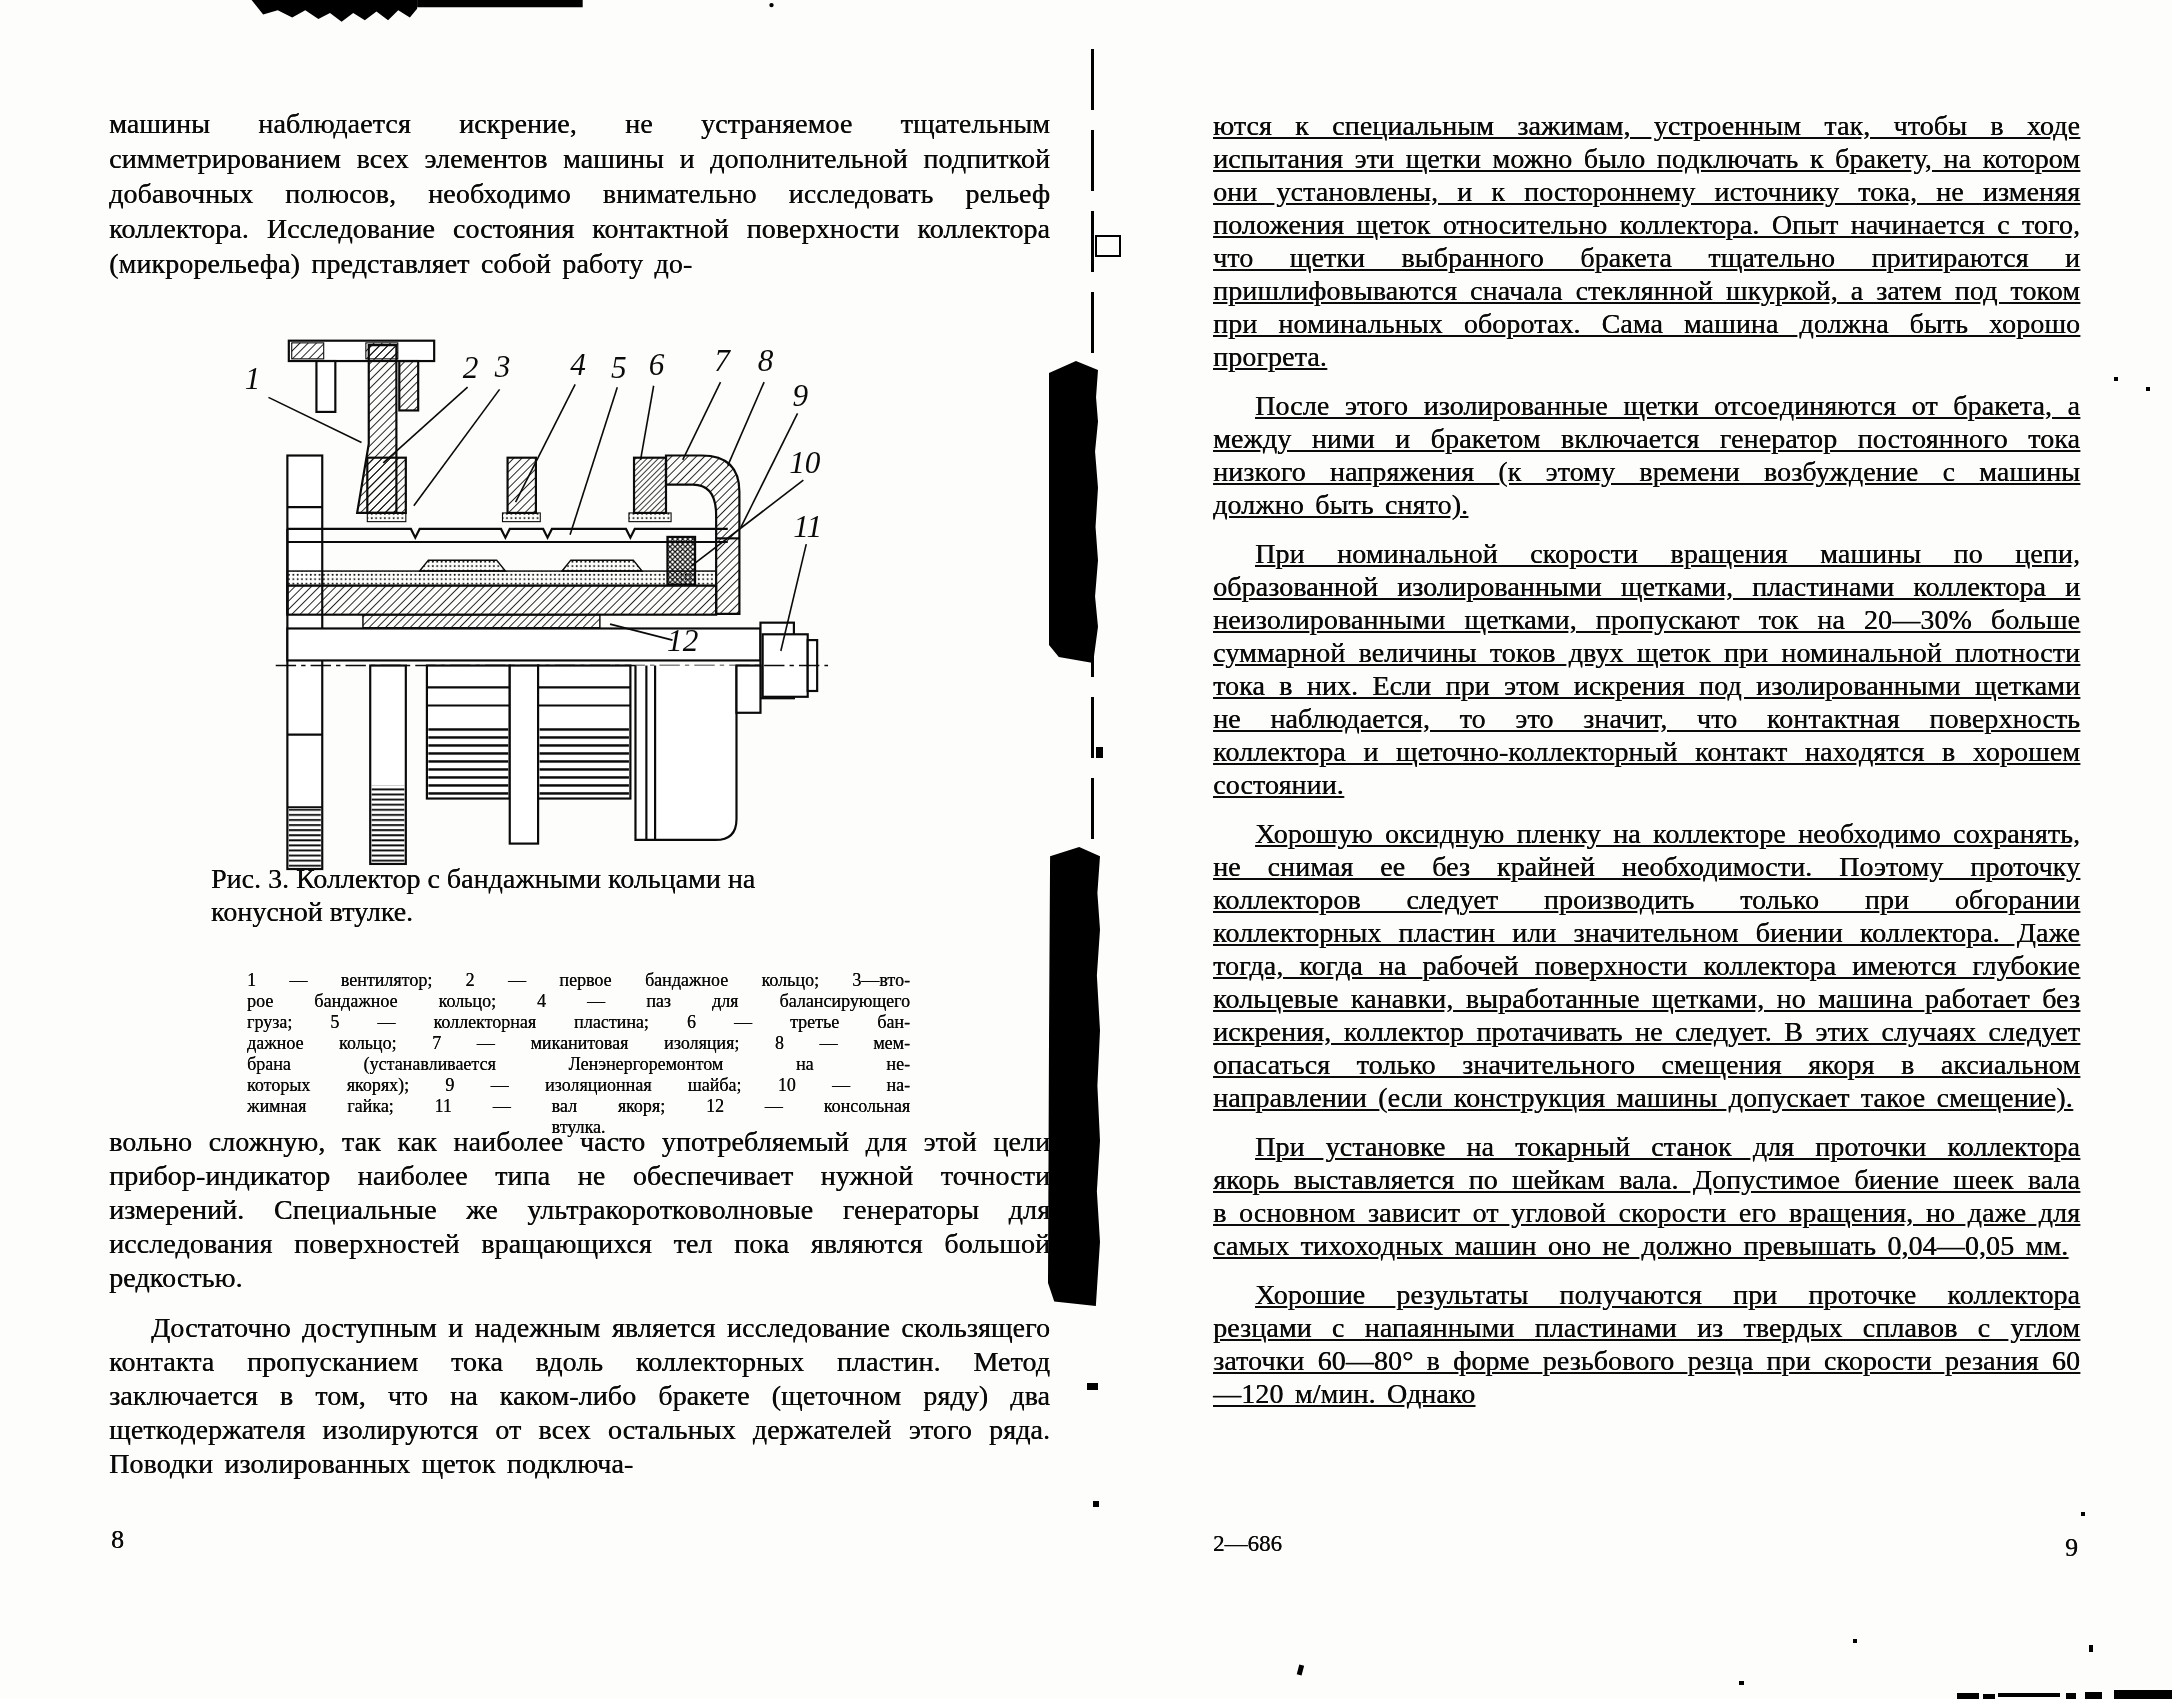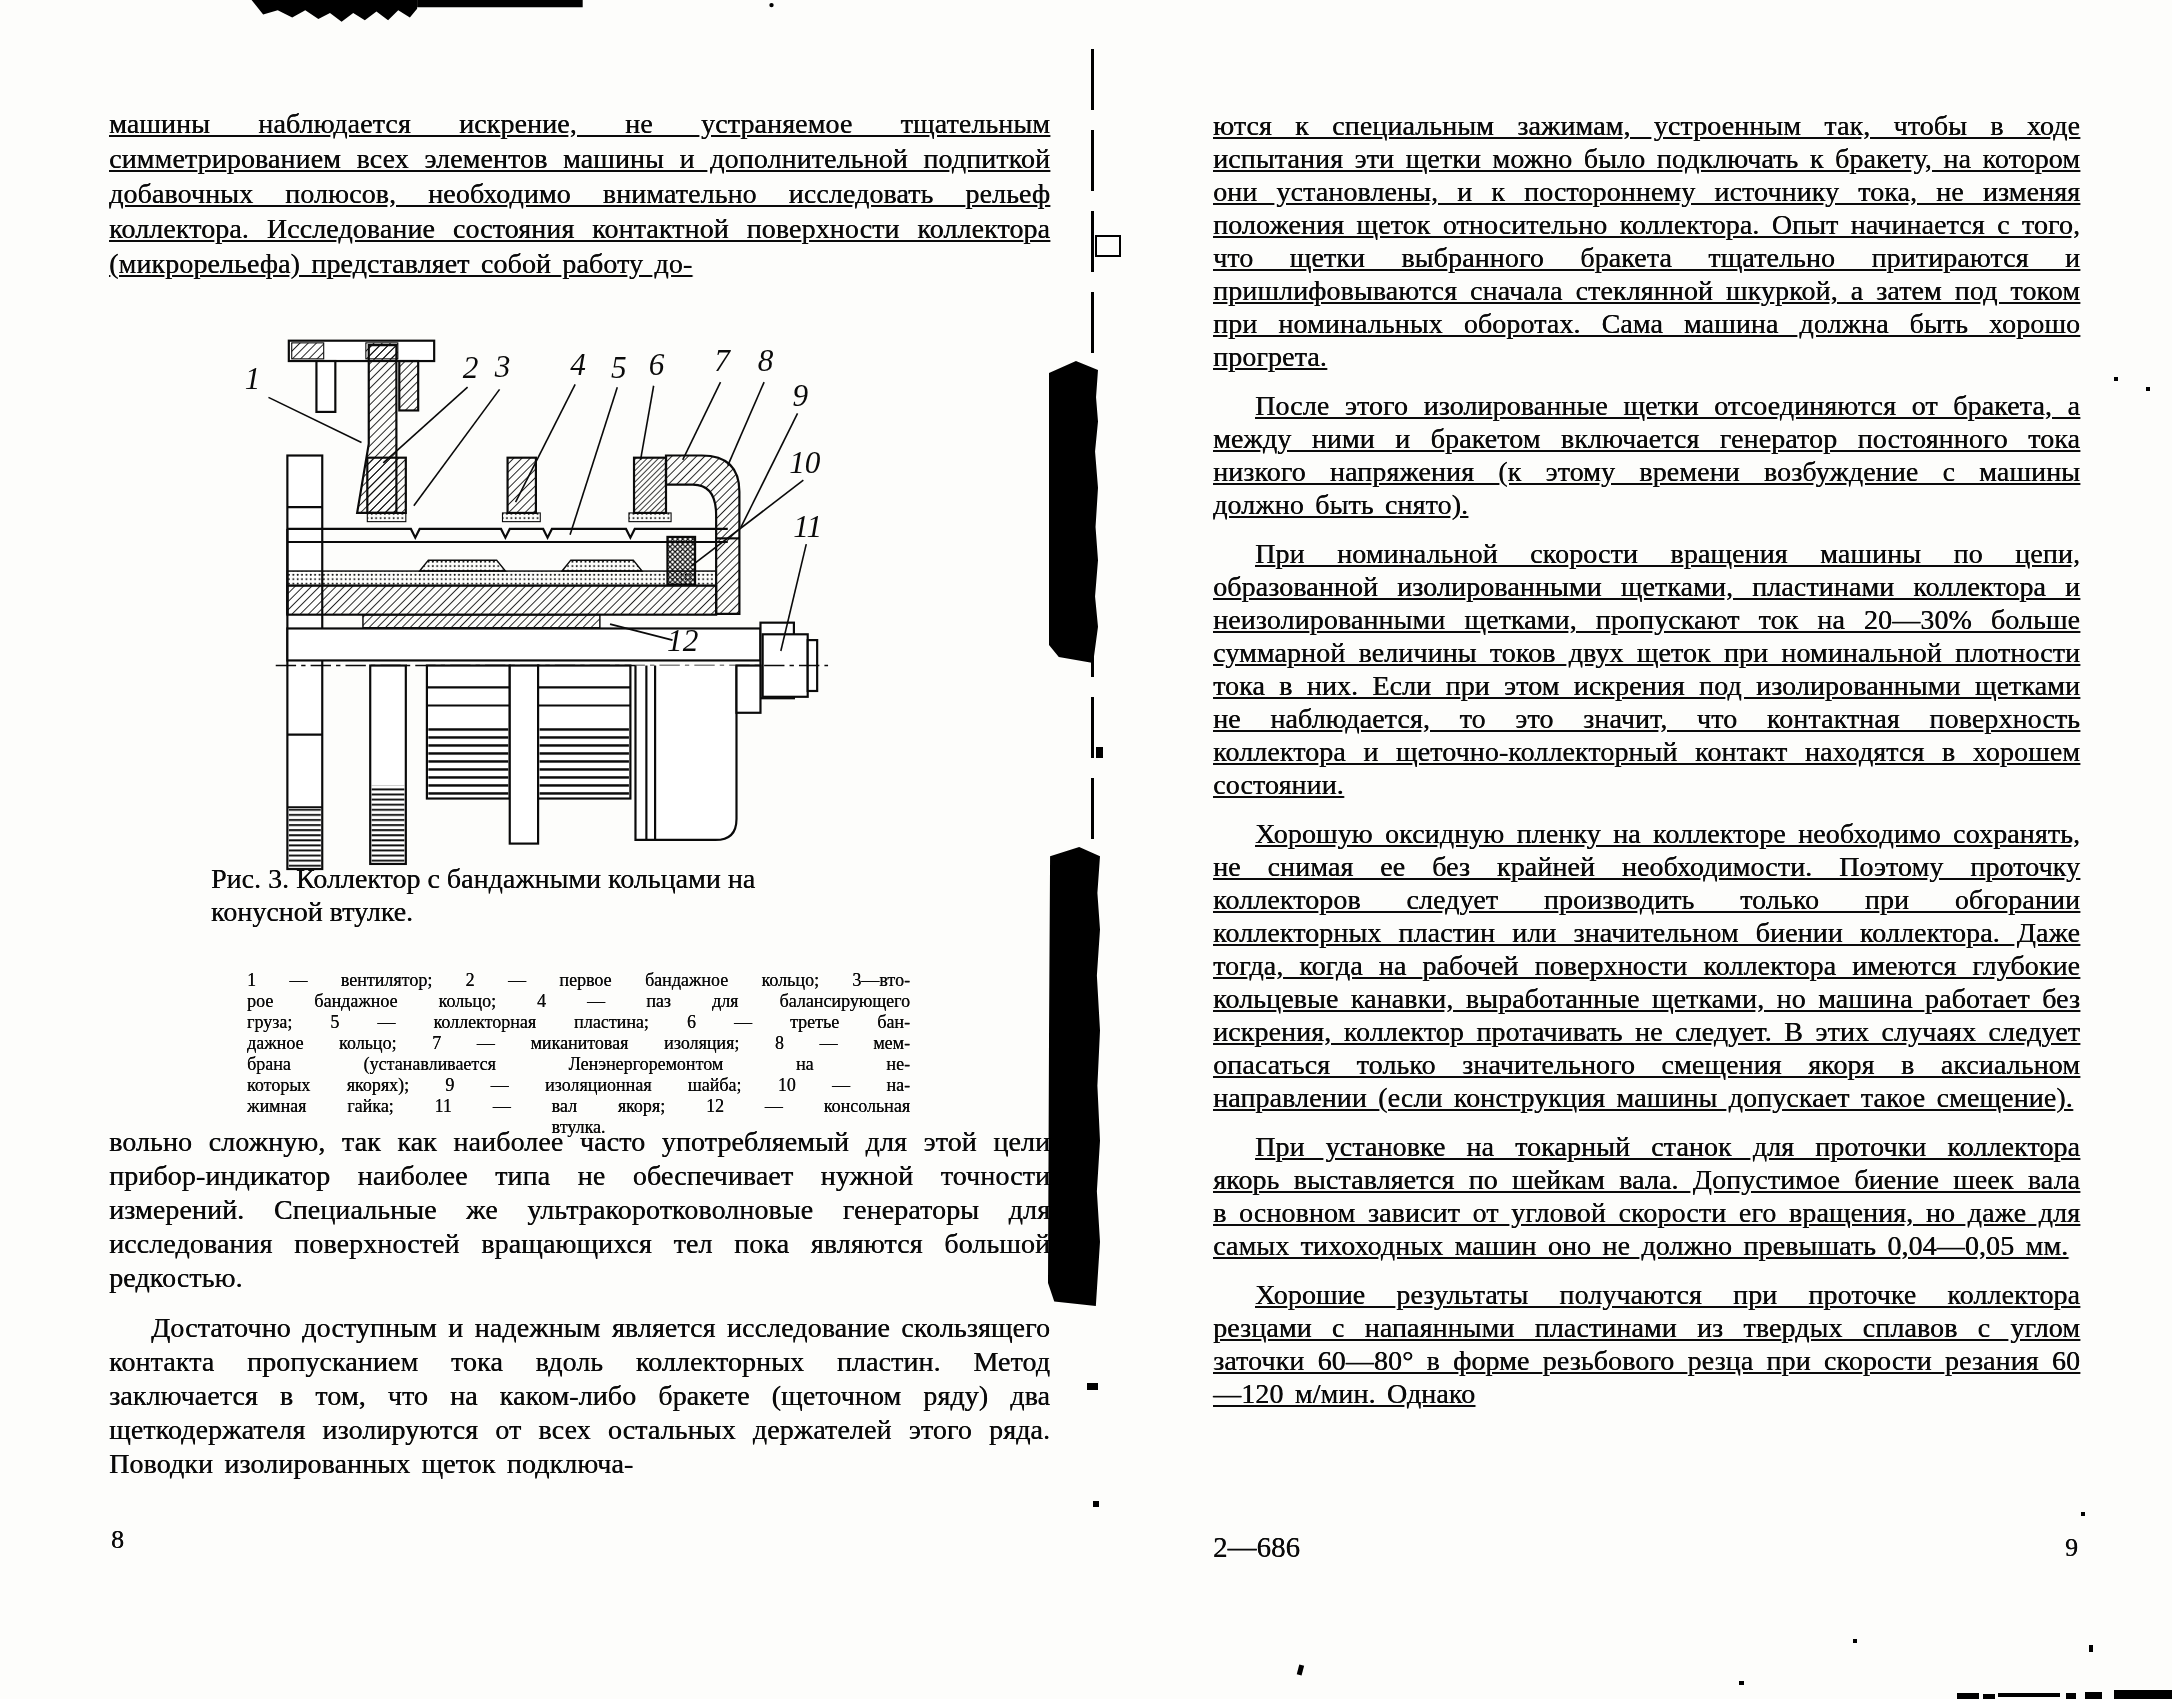--- a/index.html
+++ b/index.html
@@ -19,41 +19,41 @@
     position:absolute;left:211px;top:862px;width:662px;text-align:left;
     font-size:28px;line-height:33px;text-shadow:0.3px 0 0 currentColor;
   }
   .fig-legend{
     position:absolute;left:247px;top:925px;width:663px;
     font-size:18px;line-height:21px;word-spacing:0.08em;text-shadow:0.2px 0 0 currentColor;margin-top:45px;
   }
   .fig-legend .lg{text-align:justify;text-align-last:justify;}
   .fig-legend .lg.last{text-align-last:center;}
   .pgnum{position:absolute;font-size:26px;text-shadow:0.3px 0 0 currentColor;}
-  .sig{position:absolute;font-size:29px;text-shadow:0.3px 0 0 currentColor;}
+  .sig{position:absolute;font-size:23px;text-shadow:0.3px 0 0 currentColor;}
   .artifact{position:absolute;background:#000;}
   #gutter-line{
     position:absolute;left:1091px;top:49px;width:2.9px;height:1236px;
     background:repeating-linear-gradient(180deg,#000 0 61px,transparent 61px 81px);
   }
   #gutter-blob1{
     position:absolute;left:1049px;top:361px;width:49px;height:302px;background:#000;
     clip-path:polygon(0 4%,55% 0,100% 3%,96% 12%,100% 20%,94% 30%,100% 42%,95% 55%,100% 66%,94% 78%,100% 88%,90% 100%,20% 98%,0 94%);
   }
   #gutter-blob2{
     position:absolute;left:1048px;top:847px;width:52px;height:459px;background:#000;
     clip-path:polygon(4% 2%,60% 0,100% 2%,95% 10%,100% 18%,94% 28%,100% 40%,95% 52%,100% 64%,94% 75%,100% 86%,92% 100%,12% 99%,0 95%,2% 40%);
   }
   #gutter-rect{position:absolute;left:1095px;top:235px;width:26px;height:22px;border:2.9px solid #000;background:transparent;box-sizing:border-box;}
   svg text.flabel{font-family:"Liberation Serif","DejaVu Serif",serif;font-style:italic;font-size:43px;fill:#0a0a0a;}
 </style>
 </head>
 <body>
 
-<div class="col body-text" style="left:109px;top:106px;width:941px;text-decoration:underline;">
+<div class="col body-text" style="left:109px;top:106px;width:941px;">
   <p>машины наблюдается искрение, не устраняемое тщательным симметрированием всех элементов машины и дополнительной подпиткой добавочных полюсов, необходимо внимательно исследовать рельеф коллектора. Исследование состояния контактной поверхности коллектора (микрорельефа) представляет собой работу до-</p>
 </div>
 
 <svg style="position:absolute;left:174px;top:320px;" width="734" height="553" viewBox="0 0 1010 760">
   <defs>
     <pattern id="h45" patternUnits="userSpaceOnUse" width="8" height="8" patternTransform="rotate(45)">
       <line x1="0" y1="0" x2="0" y2="8" stroke="#0a0a0a" stroke-width="2.4"></line>
     </pattern>
     <pattern id="h45d" patternUnits="userSpaceOnUse" width="5.5" height="5.5" patternTransform="rotate(45)">
       <line x1="0" y1="0" x2="0" y2="5.5" stroke="#0a0a0a" stroke-width="2.2"></line>

